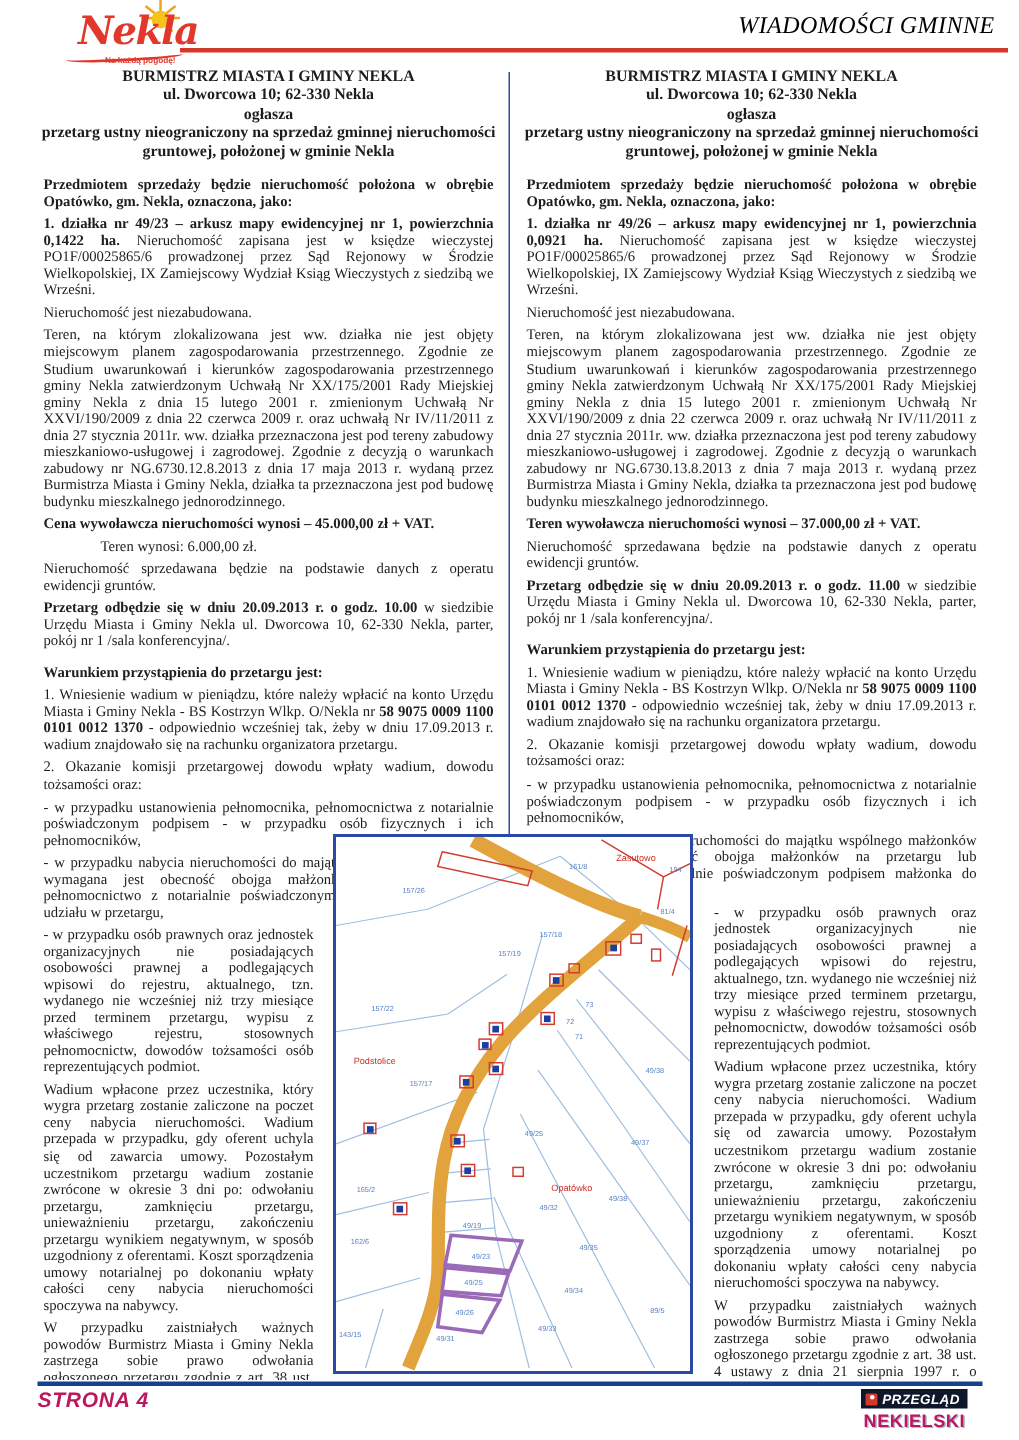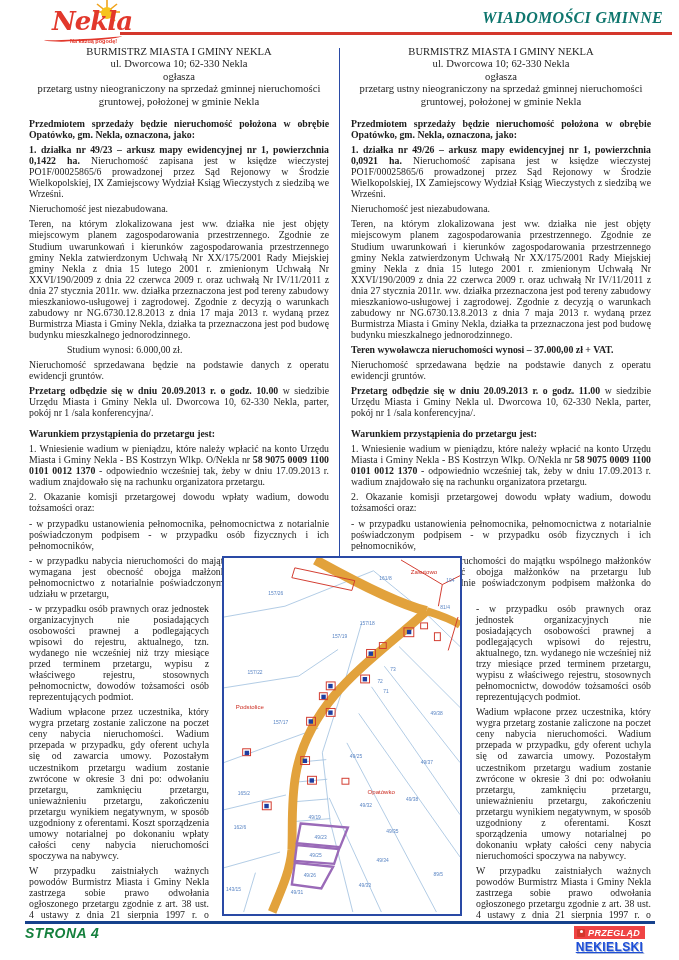--- a/index.html
+++ b/index.html
@@ -16,66 +16,66 @@
     position:absolute; left:16px; top:4px;
     font-family:"DejaVu Serif", serif; font-style:italic; font-weight:bold;
     font-size:26px; color:#e2382c; letter-spacing:-1px;
   }
   .logo-swoosh { position:absolute; left:8px; top:33px; width:78px; height:6px;
     border-bottom:2.5px solid #e2382c; border-radius:50%; transform:rotate(-3deg); }
   .logo-tagline { position:absolute; left:34px; top:36px; font-family:"Liberation Sans",sans-serif;
     font-size:5.5px; color:#e2382c; font-weight:bold; white-space:nowrap; }
   .section-title {
     position:absolute; top:9px; right:16px;
-    font-size:16px; font-weight:bold; font-style:italic; color:#0f766e; letter-spacing:0.3px;
+    font-size:16px; font-weight:normal; font-style:italic; color:#000000; letter-spacing:0.3px;
   }
   .red-rule { position:absolute; left:120px; top:32px; width:552px; height:3px; background:#d4372c; }
   
   .col {
     position:absolute; top:46px; height:874px; overflow:hidden;
     font-size:9.8px; line-height:11.05px; text-align:justify;
   }
   .col-left  { left:25px;  width:308px; }
   .col-right { left:347px; width:308px; }
   .divider { position:absolute; left:339px; top:48px; width:1px; height:508px; background:#2a4aa5; z-index:1; }
-  .col-title { text-align:center; font-weight:normal; font-size:10.6px; line-height:12.4px; margin-bottom:10px; }
+  .col-title { text-align:center; font-weight:bold; font-size:10.6px; line-height:12.4px; margin-bottom:10px; }
   p.para { margin:4px; }
   p.indent { text-align:left; text-indent:38px; }
   p.gap { margin-top:10px; }
   .b { font-weight:bold; }
   .spacer-r { float:right; width:117px; height:372px; margin-left:7px; }
   .spacer-l { float:left;  width:122px; height:372px; margin-right:7px; }
   
   .map-figure {
     position:absolute; left:222px; top:556px; width:240px; height:360px;
     border:2px solid #2a4aa5; background:#ffffff; z-index:3;
   }
   .map-figure svg { display:block; width:100%; height:100%; }
   .ml-red  { fill:#cc2d22; font:6.2px "Liberation Sans",sans-serif; }
   .ml-blue { fill:#5a85c4; font:5px "Liberation Sans",sans-serif; }
   
   .footer-rule { position:absolute; left:25px; top:921px; width:630px; height:2.5px; background:#16418c; }
   .page-label {
     position:absolute; left:25px; top:925px;
     font-family:"Liberation Sans",sans-serif; font-weight:bold; font-style:italic;
-    font-size:14px; color:#15803d; letter-spacing:0.5px;
+    font-size:14px; color:#be185d; letter-spacing:0.5px;
   }
   .brand { position:absolute; right:34px; top:926px; text-align:center; z-index:4; }
   .brand-box {
     display:flex; align-items:center; gap:3px; justify-content:center;
-    background:#ef4444; color:#fff; padding:1.5px 5px 1.5px 3px;
+    background:#0f172a; color:#fff; padding:1.5px 5px 1.5px 3px;
     font-family:"Liberation Sans",sans-serif; font-weight:bold; font-style:italic; font-size:9px;
     letter-spacing:0.3px;
   }
   .brand-icon { width:8px; height:8px; background:#d4372c; border-radius:1px; position:relative; flex:0 0 auto; }
   .brand-icon::after { content:""; position:absolute; left:2.5px; top:1.5px; width:3px; height:3px;
     border-radius:50%; background:#fff; }
   .brand-name {
     margin-top:1px; font-family:"Liberation Sans",sans-serif; font-weight:bold; font-size:12px;
-    color:#1d4ed8; letter-spacing:0.4px; text-shadow:1px 1px 0 #aab8d8;text-decoration:underline;
+    color:#be185d; letter-spacing:0.4px; text-shadow:1px 1px 0 #aab8d8;
   }
 </style>
 </head>
 <body>
 
 <div class="logo">
   <svg class="logo-sun" width="30" height="26" viewBox="0 0 30 26">
     <g stroke="#f0a21c" stroke-width="1.6">
       <line x1="15" y1="13" x2="15" y2="1"></line>
         <line x1="15" y1="13" x2="25" y2="5"></line>
@@ -100,21 +100,22 @@
       <div>BURMISTRZ MIASTA I GMINY NEKLA</div>
       <div>ul. Dworcowa 10; 62-330 Nekla</div>
       <div>ogłasza</div>
       <div>przetarg ustny nieograniczony na sprzedaż gminnej nieruchomości gruntowej, położonej w gminie Nekla</div>
     </div>
   <div class="col-body">
       <p class="para"><span class="b">Przedmiotem sprzedaży będzie nieruchomość położona w obrębie Opatówko, gm. Nekla, oznaczona, jako:</span></p>
       <p class="para"><span class="b">1. działka nr 49/23 – arkusz mapy ewidencyjnej nr 1, powierzchnia 0,1422 ha.</span><span> Nieruchomość zapisana jest w księdze wieczystej PO1F/00025865/6 prowadzonej przez Sąd Rejonowy w Środzie Wielkopolskiej, IX Zamiejscowy Wydział Ksiąg Wieczystych z siedzibą we Wrześni.</span></p>
       <p class="para"><span>Nieruchomość jest niezabudowana.</span></p>
       <p class="para"><span>Teren, na którym zlokalizowana jest ww. działka nie jest objęty miejscowym planem zagospodarowania przestrzennego. Zgodnie ze Studium uwarunkowań i kierunków zagospodarowania przestrzennego gminy Nekla zatwierdzonym Uchwałą Nr XX/175/2001 Rady Miejskiej gminy Nekla z dnia 15 lutego 2001 r. zmienionym Uchwałą Nr XXVI/190/2009 z dnia 22 czerwca 2009 r. oraz uchwałą Nr IV/11/2011 z dnia 27 stycznia 2011r. ww. działka przeznaczona jest pod tereny zabudowy mieszkaniowo-usługowej i zagrodowej. Zgodnie z decyzją o warunkach zabudowy nr NG.6730.12.8.2013 z dnia 17 maja 2013 r. wydaną przez Burmistrza Miasta i Gminy Nekla, działka ta przeznaczona jest pod budowę budynku mieszkalnego jednorodzinnego.</span></p>
-      <p class="para indent"><span>Studium wynosi: 6.000,00 zł.</span></p>
+      <p class="para"><span class="b">Cena wywoławcza nieruchomości wynosi – 45.000,00 zł + VAT.</span></p>
+      <p class="para indent"><span>Teren wynosi: 6.000,00 zł.</span></p>
       <p class="para"><span>Nieruchomość sprzedawana będzie na podstawie danych z operatu ewidencji gruntów.</span></p>
       <p class="para"><span class="b">Przetarg odbędzie się w dniu 20.09.2013 r. o godz. 10.00</span><span> w siedzibie Urzędu Miasta i Gminy Nekla ul. Dworcowa 10, 62-330 Nekla, parter, pokój nr 1 /sala konferencyjna/.</span></p>
       <p class="para gap"><span class="b">Warunkiem przystąpienia do przetargu jest:</span></p>
       <p class="para"><span>1. Wniesienie wadium w pieniądzu, które należy wpłacić na konto Urzędu Miasta i Gminy Nekla - BS Kostrzyn Wlkp. O/Nekla nr </span><span class="b">58 9075 0009 1100 0101 0012 1370</span><span> - odpowiednio wcześniej tak, żeby w dniu 17.09.2013 r. wadium znajdowało się na rachunku organizatora przetargu.</span></p>
       <p class="para"><span>2. Okazanie komisji przetargowej dowodu wpłaty wadium, dowodu tożsamości oraz:</span></p>
       <p class="para"><span>- w przypadku ustanowienia pełnomocnika, pełnomocnictwa z notarialnie poświadczonym podpisem - w przypadku osób fizycznych i ich pełnomocników,</span></p>
       <p class="para"><span>- w przypadku nabycia nieruchomości do majątku wspólnego małżonków wymagana jest obecność obojga małżonków na przetargu lub pełnomocnictwo z notarialnie poświadczonym podpisem małżonka do udziału w przetargu,</span></p>
       <div class="spacer-r"></div>
       <p class="para"><span>- w przypadku osób prawnych oraz jednostek organizacyjnych nie posiadających osobowości prawnej a podlegających wpisowi do rejestru, aktualnego, tzn. wydanego nie wcześniej niż trzy miesiące przed terminem przetargu, wypisu z właściwego rejestru, stosownych pełnomocnictw, dowodów tożsamości osób reprezentujących podmiot.</span></p>
       <p class="para"><span>Wadium wpłacone przez uczestnika, który wygra przetarg zostanie zaliczone na poczet ceny nabycia nieruchomości. Wadium przepada w przypadku, gdy oferent uchyla się od zawarcia umowy. Pozostałym uczestnikom przetargu wadium zostanie zwrócone w okresie 3 dni po: odwołaniu przetargu, zamknięciu przetargu, unieważnieniu przetargu, zakończeniu przetargu wynikiem negatywnym, w sposób uzgodniony z oferentami. Koszt sporządzenia umowy notarialnej po dokonaniu wpłaty całości ceny nabycia nieruchomości spoczywa na nabywcy.</span></p>

